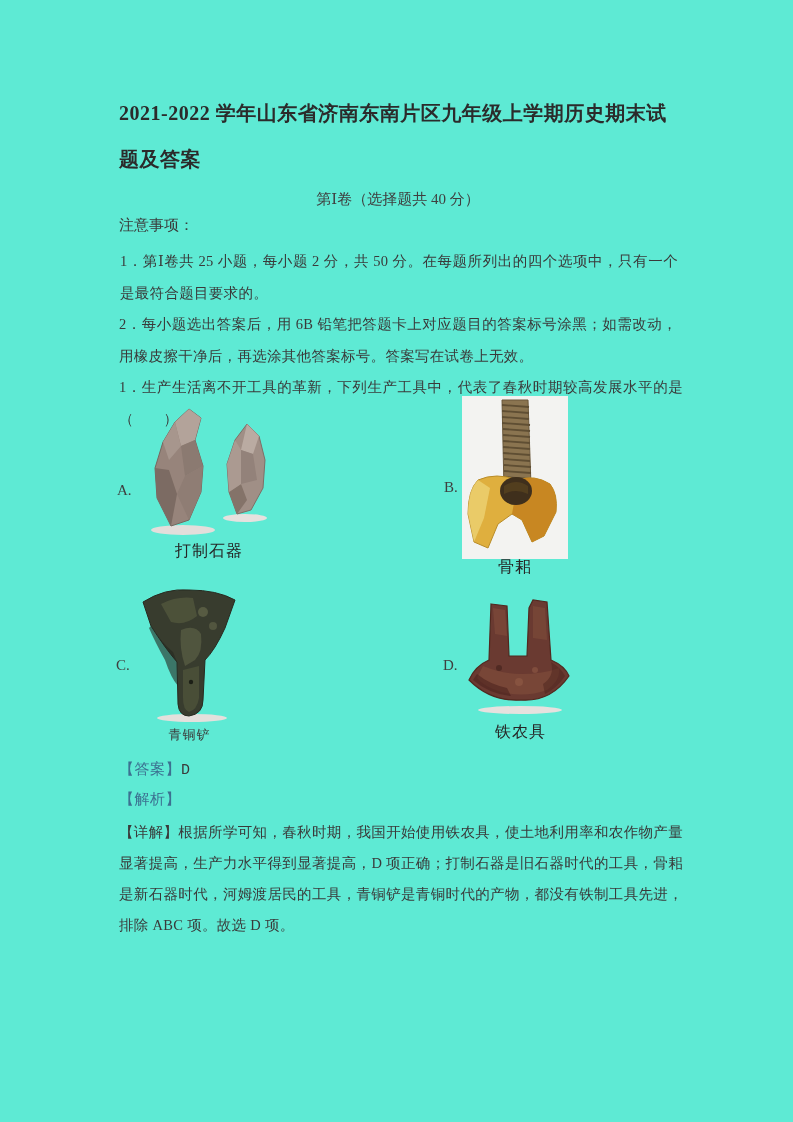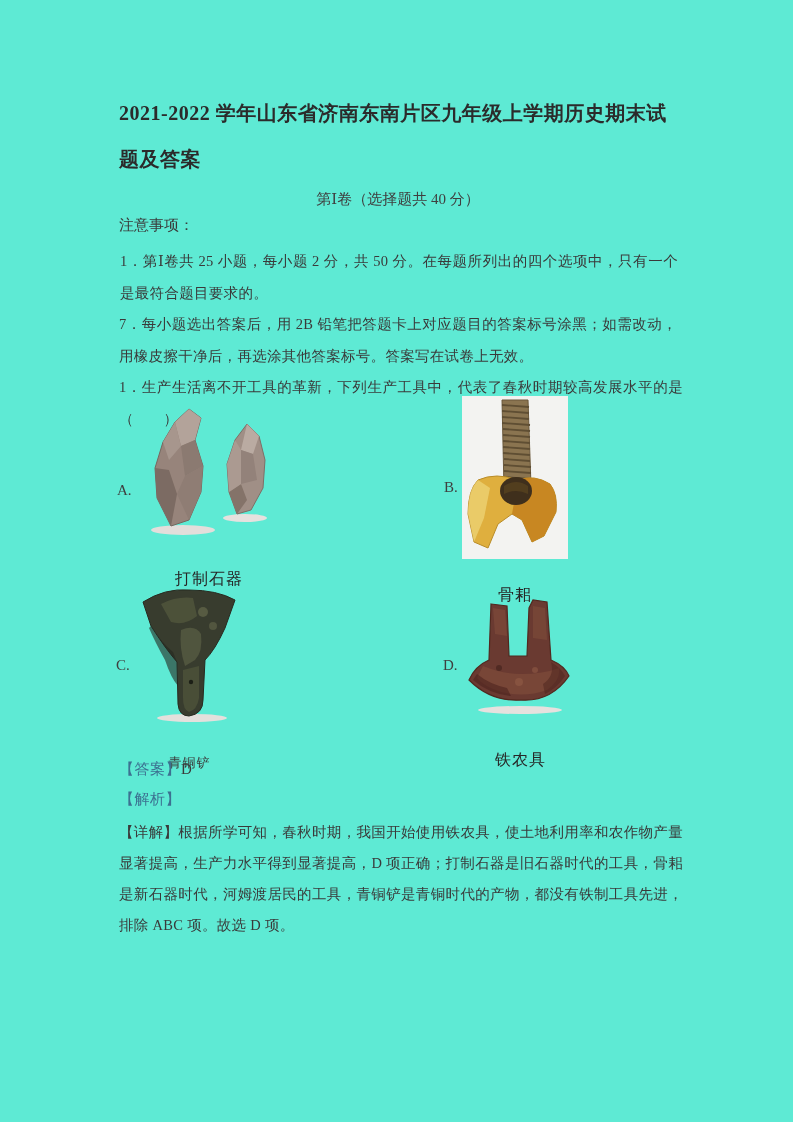--- a/index.html
+++ b/index.html
@@ -26,43 +26,43 @@
   .notice-heading { left: 119px; top: 216px; font-size: 15px; text-align: right; }
   .para {
     width: 558px; margin: 0;
     font-size: 14.5px; line-height: 32px;
     text-align: justify; letter-spacing: 0.3px;
   }
   .p1 { left: 120px; top: 245px; }
   .p2 { left: 119px; top: 308px; }
   .q1stem { left: 119px; top: 371px; width: 564px; }
   .opt-letter { font-size: 15px; color: #3f3f3f; }
-  .caption { text-align: center; font-size: 16px; color: #262626; letter-spacing: 1px; margin-top: 28px; }
+  .caption { text-align: center; font-size: 16px; color: #262626; letter-spacing: 1px; }
   .caption-small { font-size: 13px; color: #3a3a3a; filter: blur(0.4px); }
   .photo { display: block; }
   .answer-line, .analysis-line { left: 119px; font-size: 15px; letter-spacing: 0.5px; }
-  .answer-line { top: 760px; }
+  .answer-line { top: 760px; font-family: Liberation Mono, monospace; }
   .analysis-line { top: 790px; }
   .blue { color: #3c7191; }
   .detail { left: 119px; top: 817px; width: 564px; line-height: 31px; }
   .q2stem { left: 119px; top: 944px; width: 564px; }
 </style>
 </head>
 <body>
 
 <div class="doc">
 
   <h1 class="abs title">2021-2022 学年山东省济南东南片区九年级上学期历史期末试题及答案</h1>
 
   <div class="abs section-heading">第Ⅰ卷（选择题共 40 分）</div>
 
   <div class="abs notice-heading">注意事项：</div>
 
   <p class="abs para p1">1．第Ⅰ卷共 25 小题，每小题 2 分，共 50 分。在每题所列出的四个选项中，只有一个是最符合题目要求的。</p>
-  <p class="abs para p2">7．每小题选出答案后，用 2B 铅笔把答题卡上对应题目的答案标号涂黑；如需改动，用橡皮擦干净后，再选涂其他答案标号。答案写在试卷上无效。</p>
+  <p class="abs para p2">2．每小题选出答案后，用 6B 铅笔把答题卡上对应题目的答案标号涂黑；如需改动，用橡皮擦干净后，再选涂其他答案标号。答案写在试卷上无效。</p>
 
   <p class="abs para q1stem">1．生产生活离不开工具的革新，下列生产工具中，代表了春秋时期较高发展水平的是（　　）</p>
 
   <span class="abs opt-letter" style="left:117px; top:482px;">A.</span>
   <svg class="abs photo" style="left:145px; top:406px;" width="128" height="132" viewBox="0 0 128 132">
     <ellipse cx="38" cy="124" rx="32" ry="5" fill="#e3dedb"></ellipse>
     <ellipse cx="100" cy="112" rx="22" ry="4" fill="#e6e1de"></ellipse>
     <path d="M30,16 L44,3 L56,12 L50,34 L58,60 L56,86 L44,114 L26,120 L12,92 L10,62 L18,36 Z" fill="#97847b" stroke="#776760" stroke-width="1"></path>
     <path d="M44,3 L56,12 L50,34 L36,40 L30,16 Z" fill="#b3a39a"></path>
     <path d="M36,40 L50,34 L58,60 L40,70 Z" fill="#8b7a71"></path>

